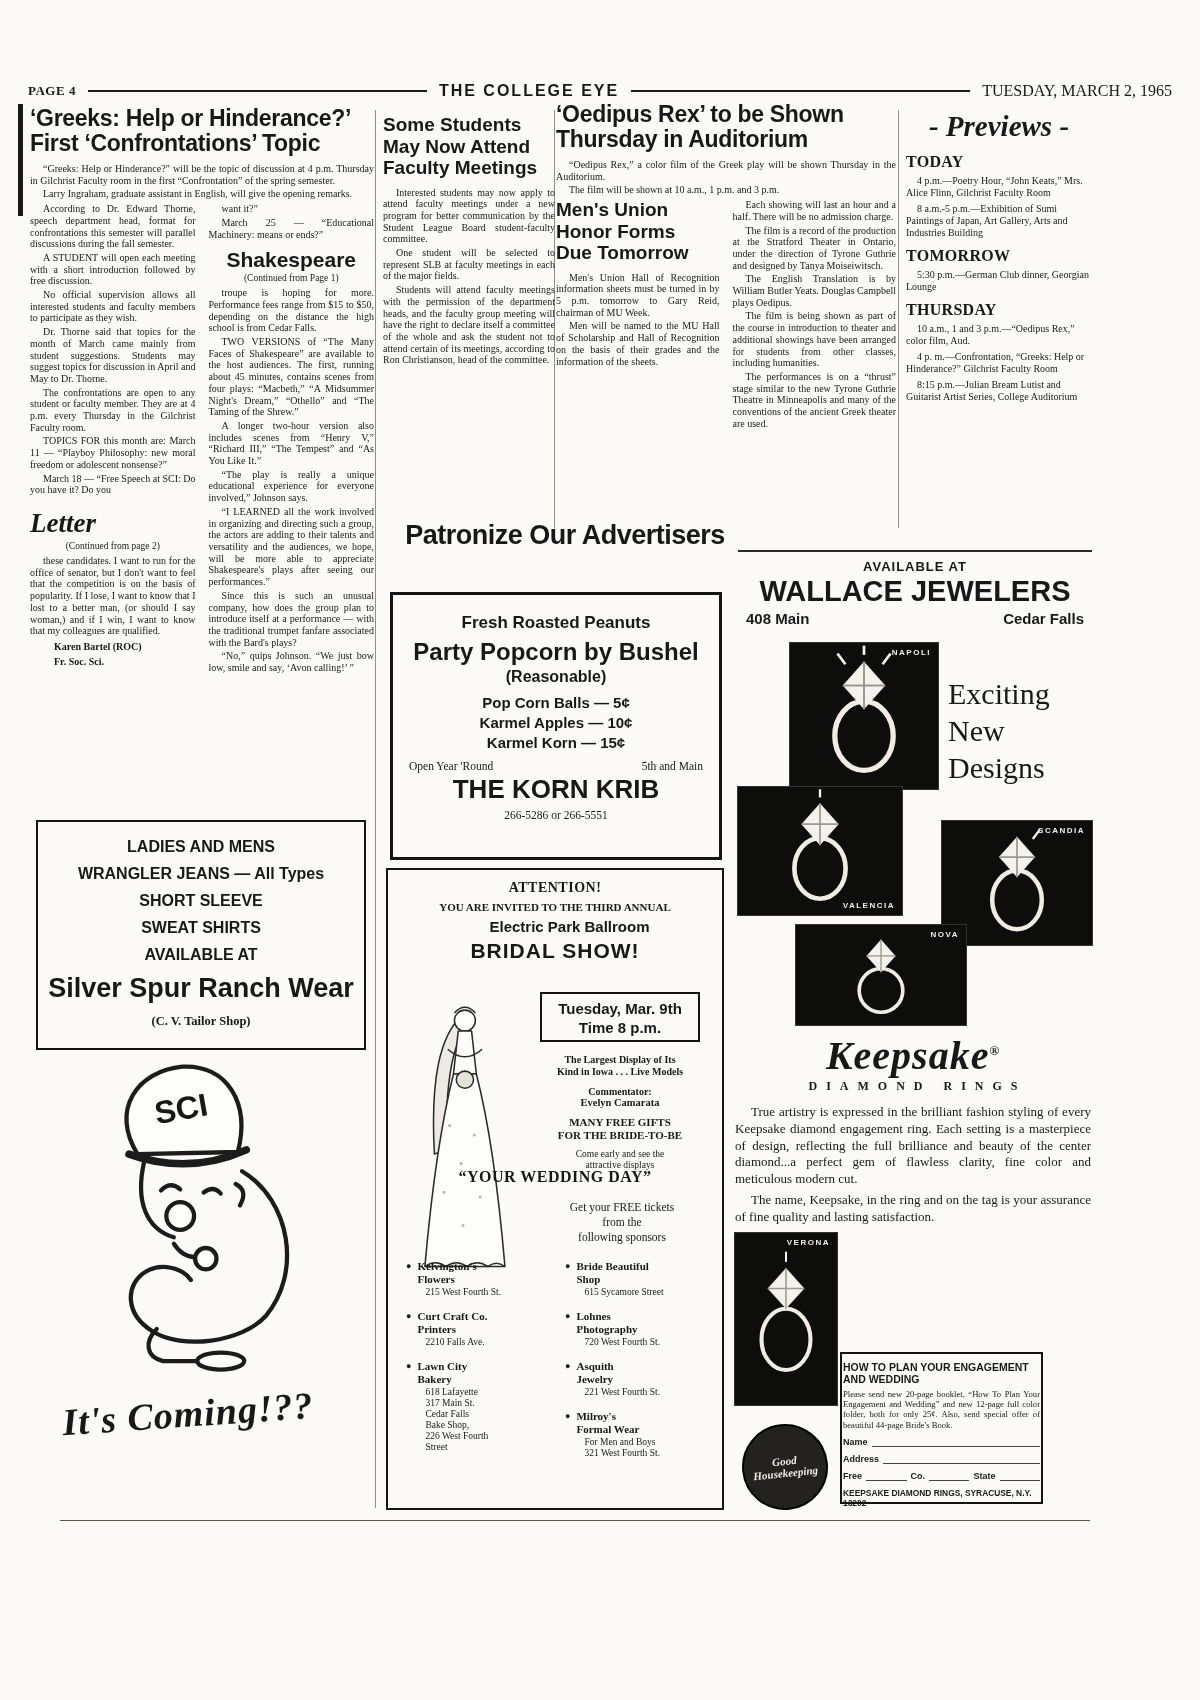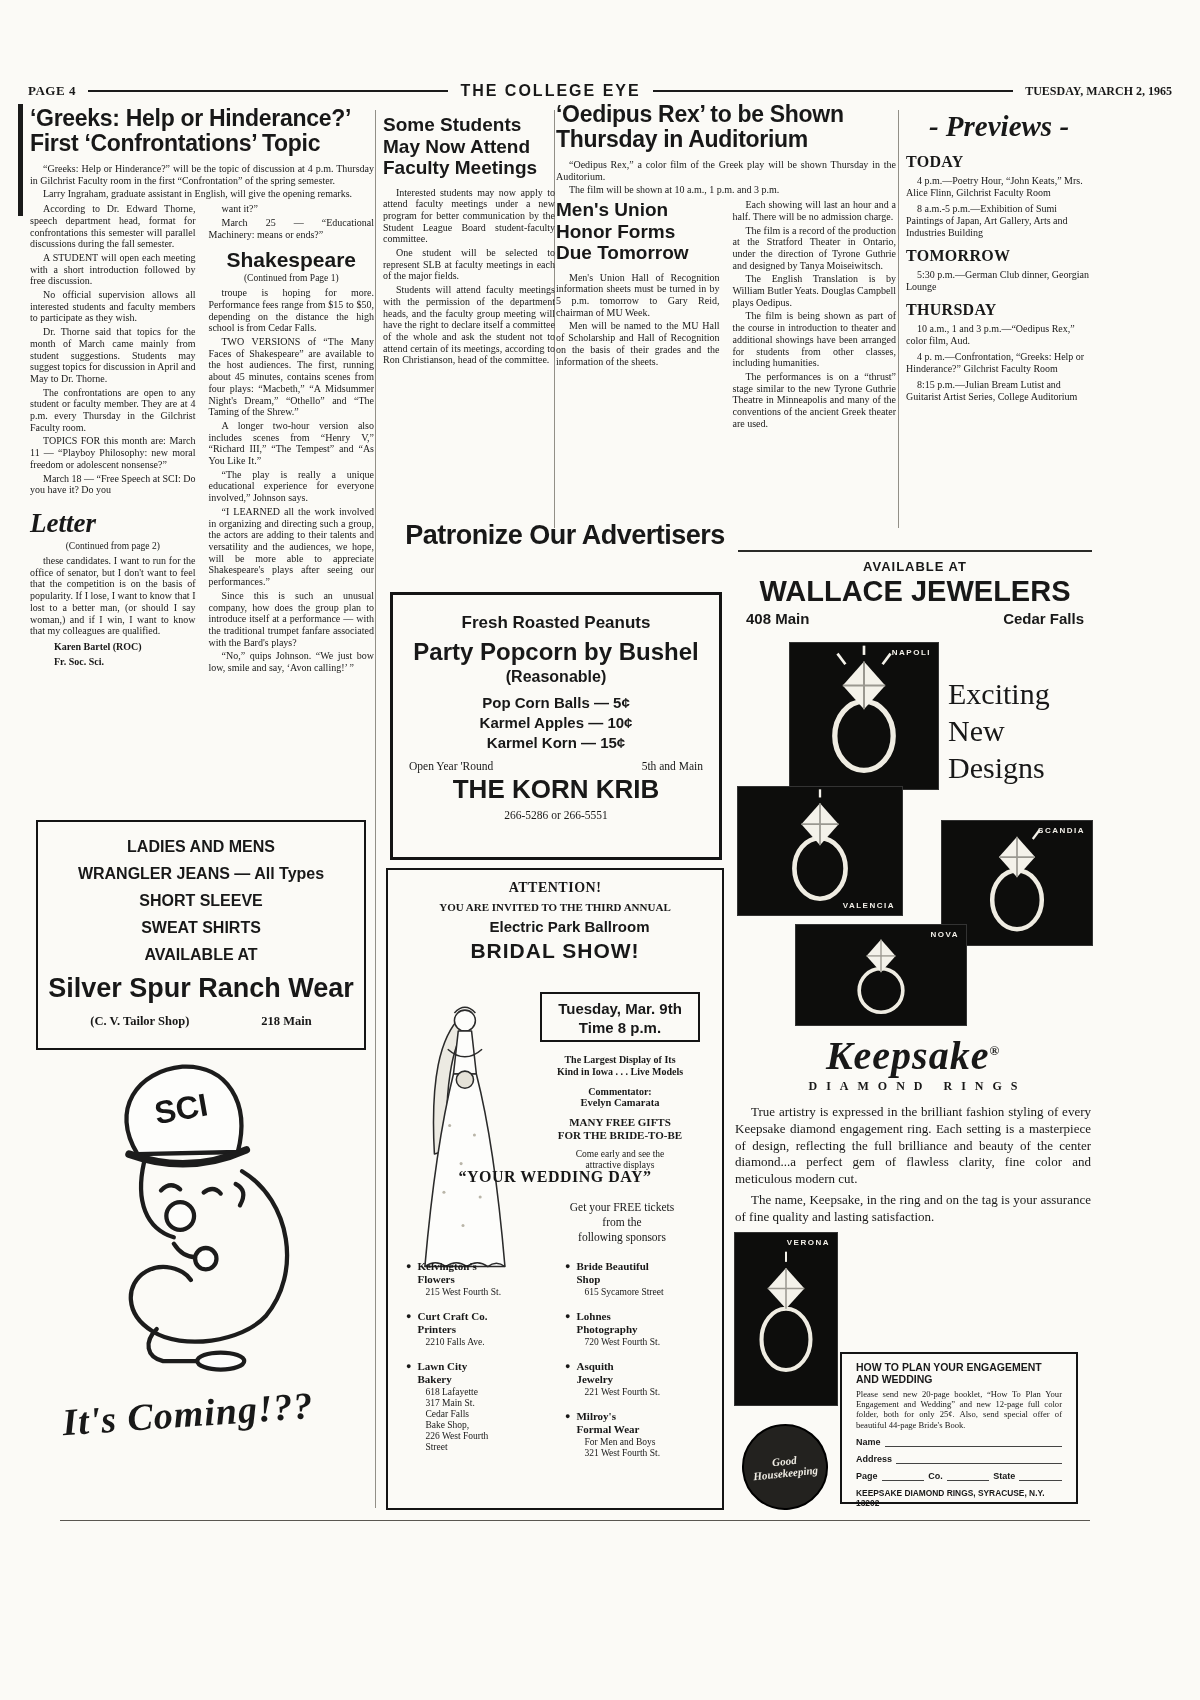--- a/index.html
+++ b/index.html
@@ -7,21 +7,21 @@
   body {
     position:relative; background:#fbfaf6; color:#181818; overflow:hidden;
     font-family:"Liberation Serif", serif;
   }
 
   
   .masthead { position:absolute; left:28px; top:82px; width:1144px; display:flex; align-items:center; }
   .mh-page { font-weight:bold; font-size:13px; letter-spacing:.5px; }
   .mh-line { flex:1; height:2px; background:#1b1b1b; margin:0 12px; }
   .mh-title { font-family:"Liberation Sans",sans-serif; font-weight:bold; font-size:16px; letter-spacing:2px; }
-  .mh-date { font-weight:bold; font-size:12px; }
+  .mh-date { font-weight:normal; font-size:16px; }
 
   .vrule { position:absolute; width:1px; background:#928f87; }
   #vr-a { left:375px; top:110px; height:1398px; }
   #vr-b { left:554px; top:110px; height:418px; }
   #vr-c { left:898px; top:110px; height:418px; }
   .hrule { position:absolute; height:1px; background:#5a5751; }
   #bottom-rule { left:60px; top:1520px; width:1030px; }
   .artifact { position:absolute; left:18px; top:104px; width:5px; height:112px; background:#1a1a1a; }
 
   
@@ -87,21 +87,21 @@
   .b-sponsor { display:flex; gap:6px; margin-bottom:12px; }
   .dot { font-size:9px; line-height:12px; }
   .b-spname { display:block; font-weight:bold; font-size:11px; line-height:12.5px; }
   .b-spaddr { display:block; font-size:9.5px; line-height:11px; margin-top:2px; padding-left:8px; }
 
   
   #silver { position:absolute; left:36px; top:820px; width:330px; height:230px; border:2.5px solid #141414;
     background:#fbfaf6; text-align:center; padding-top:16px; }
   .s-line { font-family:"Liberation Sans",sans-serif; font-weight:bold; font-size:16px; margin-bottom:9px; }
   .s-name { font-family:"Liberation Sans",sans-serif; font-weight:bold; font-size:27px; margin-top:8px; }
-  .s-row { display:flex; justify-content:center; gap:72px; font-size:12.5px; font-weight:bold; margin-top:10px; }
+  .s-row { display:flex; justify-content:center; gap:72px; font-size:12.5px; font-weight:bold; margin-top:10px;flex-direction:column; }
 
   
   #cartoon { position:absolute; left:48px; top:1056px; width:312px; height:434px; }
   #cartoon svg { display:block; }
   .c-caption { font-size:38px; font-style:italic; font-weight:bold; letter-spacing:1px;
     transform:rotate(-4deg); margin:14px 0 0 14px; }
 
   
   #wallace { position:absolute; left:738px; top:550px; width:354px; border-top:2px solid #2a2a28; padding-top:7px; }
   .w-avail { text-align:center; font-family:"Liberation Sans",sans-serif; font-weight:bold; font-size:13px; letter-spacing:1px; }
@@ -121,22 +121,22 @@
 
   
   #keepsake { position:absolute; left:735px; top:1030px; width:356px; }
   .kp-logo { text-align:center; font-weight:bold; font-style:italic; font-size:40px; line-height:42px; letter-spacing:1px; }
   .kp-reg { font-size:13px; vertical-align:super; font-style:normal; }
   .kp-sub { text-align:center; font-weight:bold; font-size:12px; letter-spacing:9px; padding-left:9px; margin:2px 0 10px; }
   .kp-para { font-size:13px; line-height:16.6px; text-align:justify; text-indent:16px; margin-bottom:5px; }
   .kp-wrap::after { content:""; display:block; clear:both; }
   .verona { position:relative; float:left; width:102px; height:172px; margin:3px 10px 2px 0; }
 
-  #coupon { position:absolute; left:840px; top:1352px; width:238px; height:152px; border:2px solid #141414;
-    padding:7px 14px; background:#fbfaf6; }
+  #coupon { position:absolute; left:840px; top:1352px; width:203px; height:152px; border:2px solid #141414;
+    padding:7px 1px; background:#fbfaf6; }
   .cp-title { font-family:"Liberation Sans",sans-serif; font-weight:bold; font-size:10.5px; line-height:12px; }
   .cp-body { font-size:8.6px; line-height:10.2px; text-align:justify; margin:4px 0 7px; }
   .cp-field { display:flex; align-items:flex-end; gap:4px; font-family:"Liberation Sans",sans-serif; font-weight:bold; font-size:9px; margin-bottom:7px; }
   .cp-line { flex:1; border-bottom:1px solid #444; height:9px; }
   .cp-footer { font-family:"Liberation Sans",sans-serif; font-weight:bold; font-size:8.4px; margin-top:1px; }
 
   #gh-seal { position:absolute; left:742px; top:1424px; width:86px; height:86px; border-radius:50%;
     background:#23221f; color:#eeebe2; border:2px solid #000; display:flex; align-items:center; justify-content:center;
     text-align:center; font-style:italic; font-weight:bold; font-size:11px; line-height:12px; transform:rotate(-6deg); padding:6px; }
 </style>
@@ -532,21 +532,21 @@
   <p class="cp-body">Please send new 20-page booklet, “How To Plan Your Engagement and Wedding” and new 12-page full color folder, both for only 25¢. Also, send special offer of beautiful 44-page Bride's Book.</p>
   <div class="cp-field">
     <span>Name</span>
     <span class="cp-line"></span>
   </div>
   <div class="cp-field">
     <span>Address</span>
     <span class="cp-line"></span>
   </div>
   <div class="cp-field">
-    <span>Page</span>
+    <span>Free</span>
     <span class="cp-line"></span>
     <span>Co.</span>
     <span class="cp-line"></span>
     <span>State</span>
     <span class="cp-line"></span>
   </div>
   <div class="cp-footer">KEEPSAKE DIAMOND RINGS, SYRACUSE, N.Y. 13202</div>
 </div>
 
 <div id="gh-seal">

